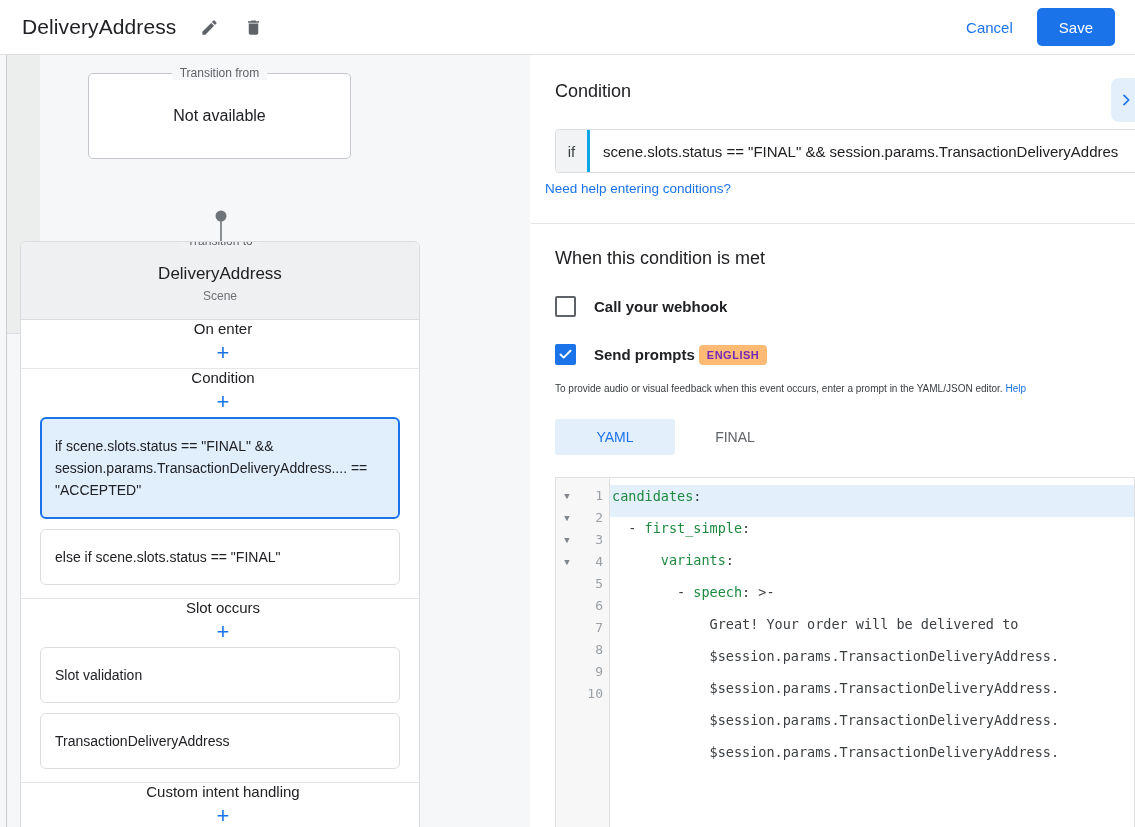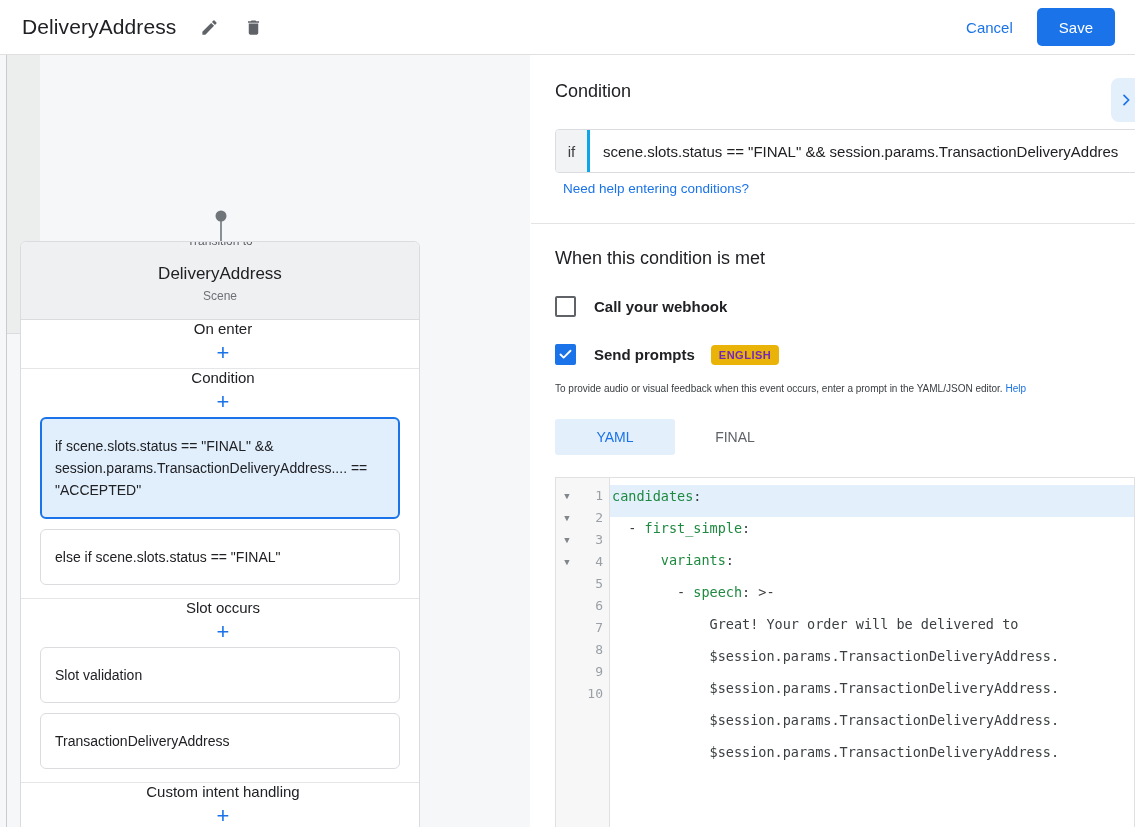--- a/index.html
+++ b/index.html
@@ -203,21 +203,21 @@
   .cond-value {
     flex: 1;
     display: flex; align-items: center;
     padding-left: 13px;
     font-size: 15px;
     color: #202124;
     white-space: nowrap;
     overflow: hidden;
   }
   .help-link {
-    position: absolute; left: 32px; top: 126px;
+    position: absolute; left: 14px; top: 126px;
     font-size: 13.5px;
     color: #1a73e8;
     cursor: pointer;
   }
 
   .rp-section-2 { position: relative; padding: 24px 0 0 24px; }
   .rp-h2 { font-size: 18px; color: #202124; }
 
   .cb-row { display: flex; align-items: center; margin-top: 27px; }
   .checkbox {
@@ -228,22 +228,22 @@
     cursor: pointer;
     flex: none;
   }
   .checkbox.checked {
     background: #1a73e8;
     border-color: #1a73e8;
     display: flex; align-items: center; justify-content: center;
   }
   .cb-label { margin-left: 18px; font-size: 15px; color: #202124; font-weight: bold; }
   .lang-badge {
-    margin-left: 16px;
-    background: #eab308;
+    margin-left: 4px;
+    background: #fdba74;
     color: #7327b8;
     font-size: 11px;
     letter-spacing: 0.5px;
     padding: 4px 8px;
     border-radius: 4px;
     font-weight: bold;
   }
   .helper-text {
     margin-top: 14px;
     width: 566px;
@@ -340,20 +340,24 @@
 
   <button class="cancel-btn">Cancel</button>
   <button class="save-btn">Save</button>
 </div>
 
 <div class="left-panel">
 
   <div class="left-rail"></div>
   <div class="rail-thumb"></div>
 
+  <div class="transition-from">
+    <div class="legend">Transition from</div>
+    <div class="tf-text">Not available</div>
+  </div>
 
   <svg class="connector" viewBox="0 0 14 76" width="14" height="76">
     <circle cx="7" cy="6" r="5.5" fill="#70757a"></circle>
     <line x1="7" y1="8" x2="7" y2="63" stroke="#70757a" stroke-width="1.6"></line>
     <polygon points="7,72 2,60 12,60" fill="#70757a"></polygon>
   </svg>
 
   <div class="scene-card">
 
     <div class="scene-header">

